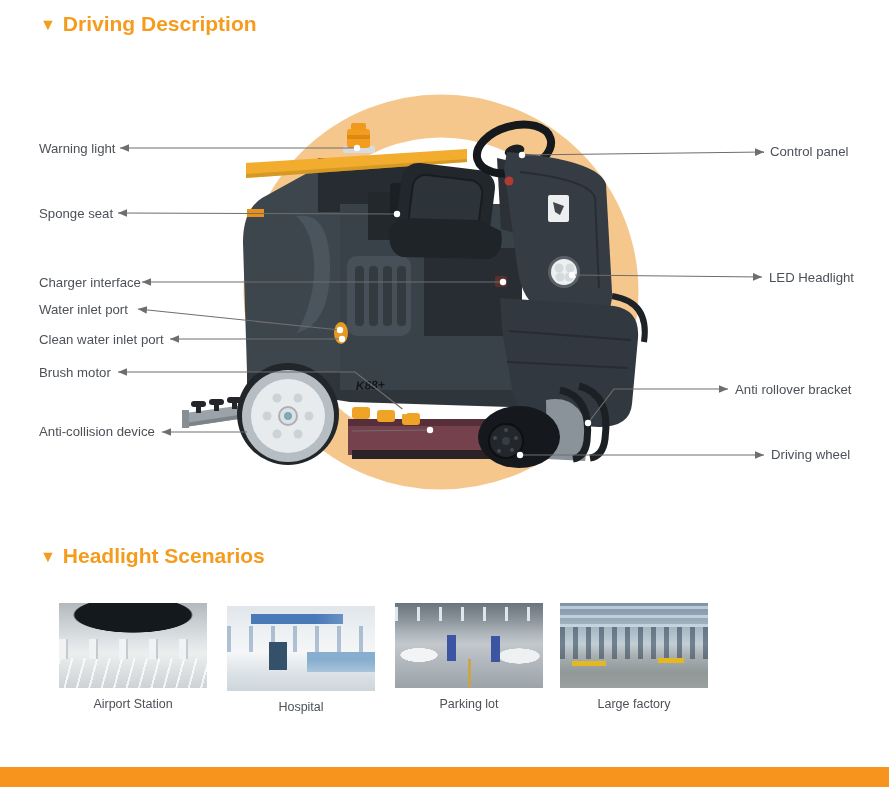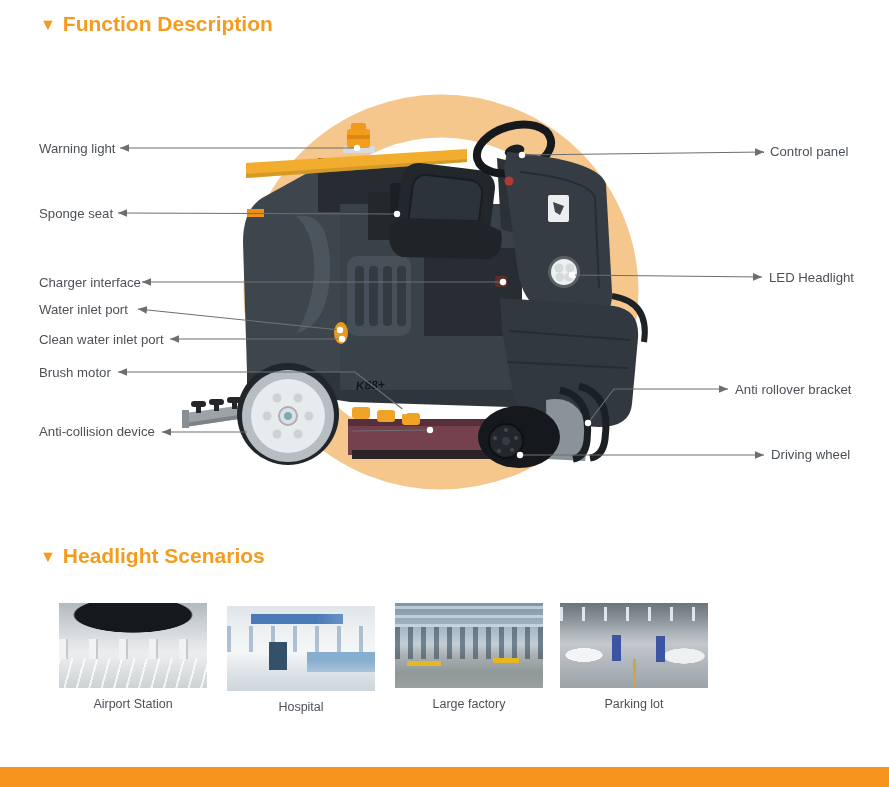--- a/index.html
+++ b/index.html
@@ -66,21 +66,21 @@
     background-size:auto,auto,auto,148px 30px,auto;
     background-position:0 0,0 0,0 0,0 55px,0 0;}
 </style>
 </head>
 <body>
 
 <div id="page">
 
   <div class="section-heading" id="heading-function">
     <span class="tri">▼</span>
-    <span>Function Description</span>
+    <span>Driving Description</span>
   </div>
 
   <svg id="diagram-svg" viewBox="0 0 889 535" xmlns="http://www.w3.org/2000/svg">
     <defs>
       <marker id="arw" viewBox="0 0 8 8" refX="8" refY="4" markerWidth="7.5" markerHeight="7.5" orient="auto">
         <path d="M0,0.6 L8,4 L0,7.4 Z" fill="#6e6e6e"></path>
       </marker>
     </defs>
 
     <circle cx="441" cy="292" r="176" fill="none" stroke="#f6c78c" stroke-width="43"></circle>
@@ -252,23 +252,23 @@
   <div id="scenario-row">
     <figure class="scenario-card" style="margin:0">
       <div class="scene" id="scene-airport"></div>
       <figcaption class="scenario-caption">Airport Station</figcaption>
     </figure>
     <figure class="scenario-card" style="margin:3px">
       <div class="scene" id="scene-hospital"></div>
       <figcaption class="scenario-caption">Hospital</figcaption>
     </figure>
     <figure class="scenario-card" style="margin:0">
+      <div class="scene" id="scene-parking"></div>
+      <figcaption class="scenario-caption">Parking lot</figcaption>
+    </figure>
+    <figure class="scenario-card" style="margin:0">
       <div class="scene" id="scene-factory"></div>
       <figcaption class="scenario-caption">Large factory</figcaption>
     </figure>
-    <figure class="scenario-card" style="margin:0">
-      <div class="scene" id="scene-parking"></div>
-      <figcaption class="scenario-caption">Parking lot</figcaption>
-    </figure>
   </div>
 
   <div id="footer-bar"></div>
 </div>
 
 </body></html>

